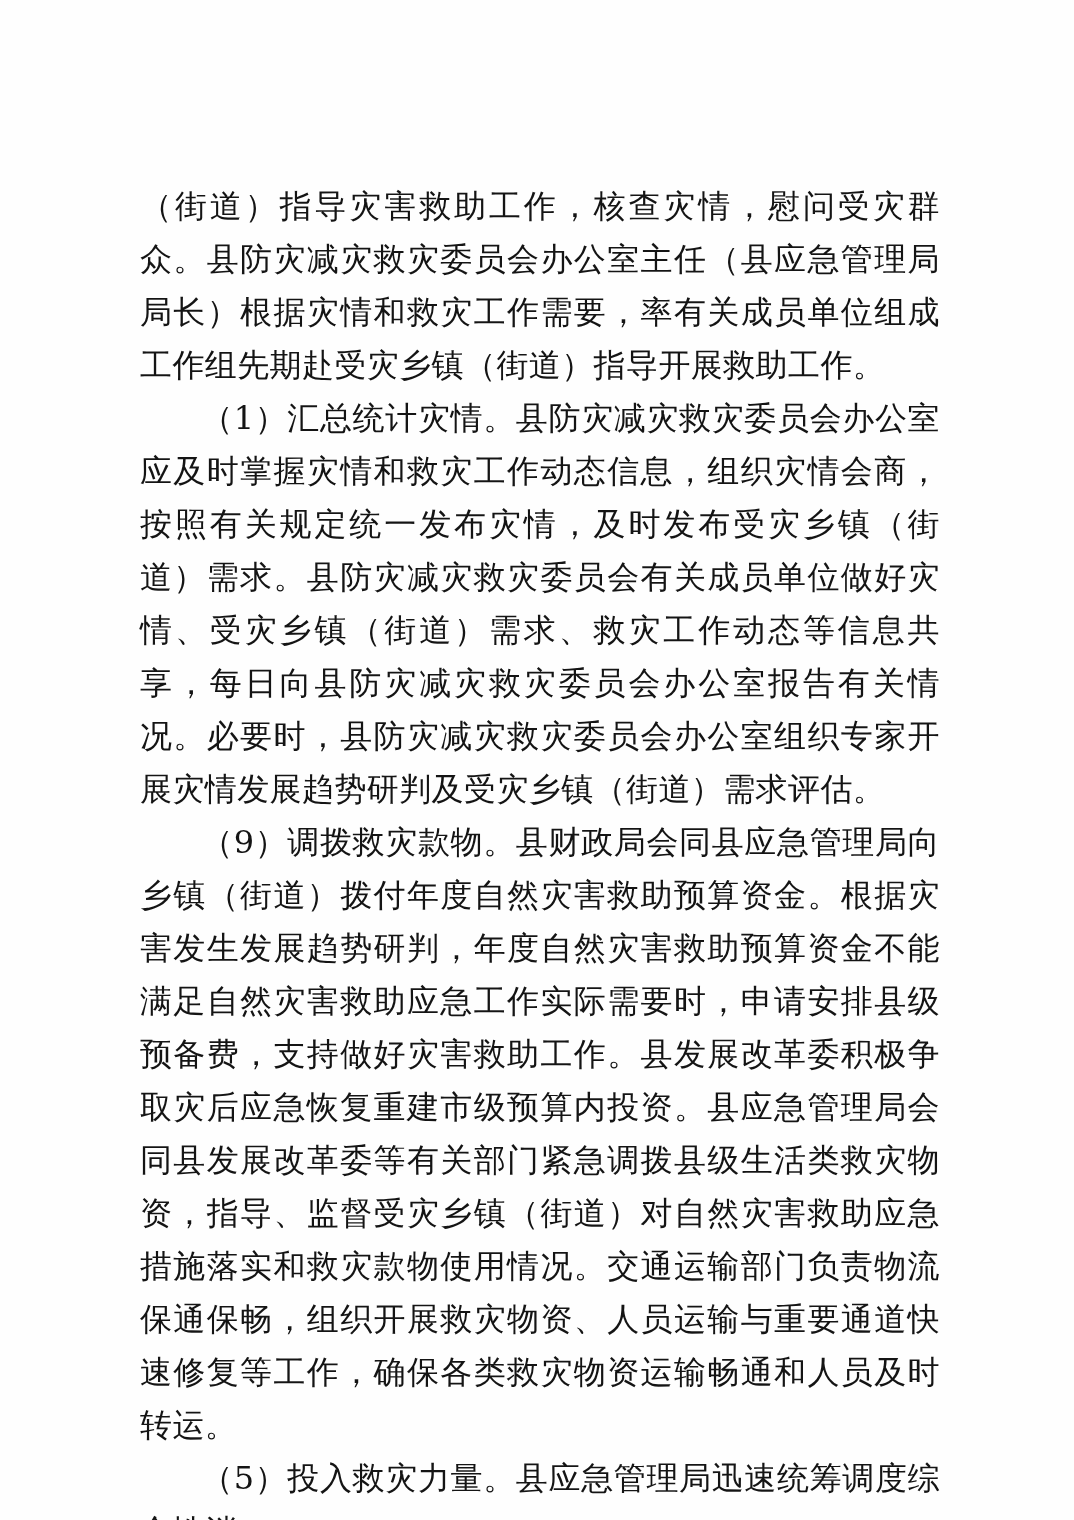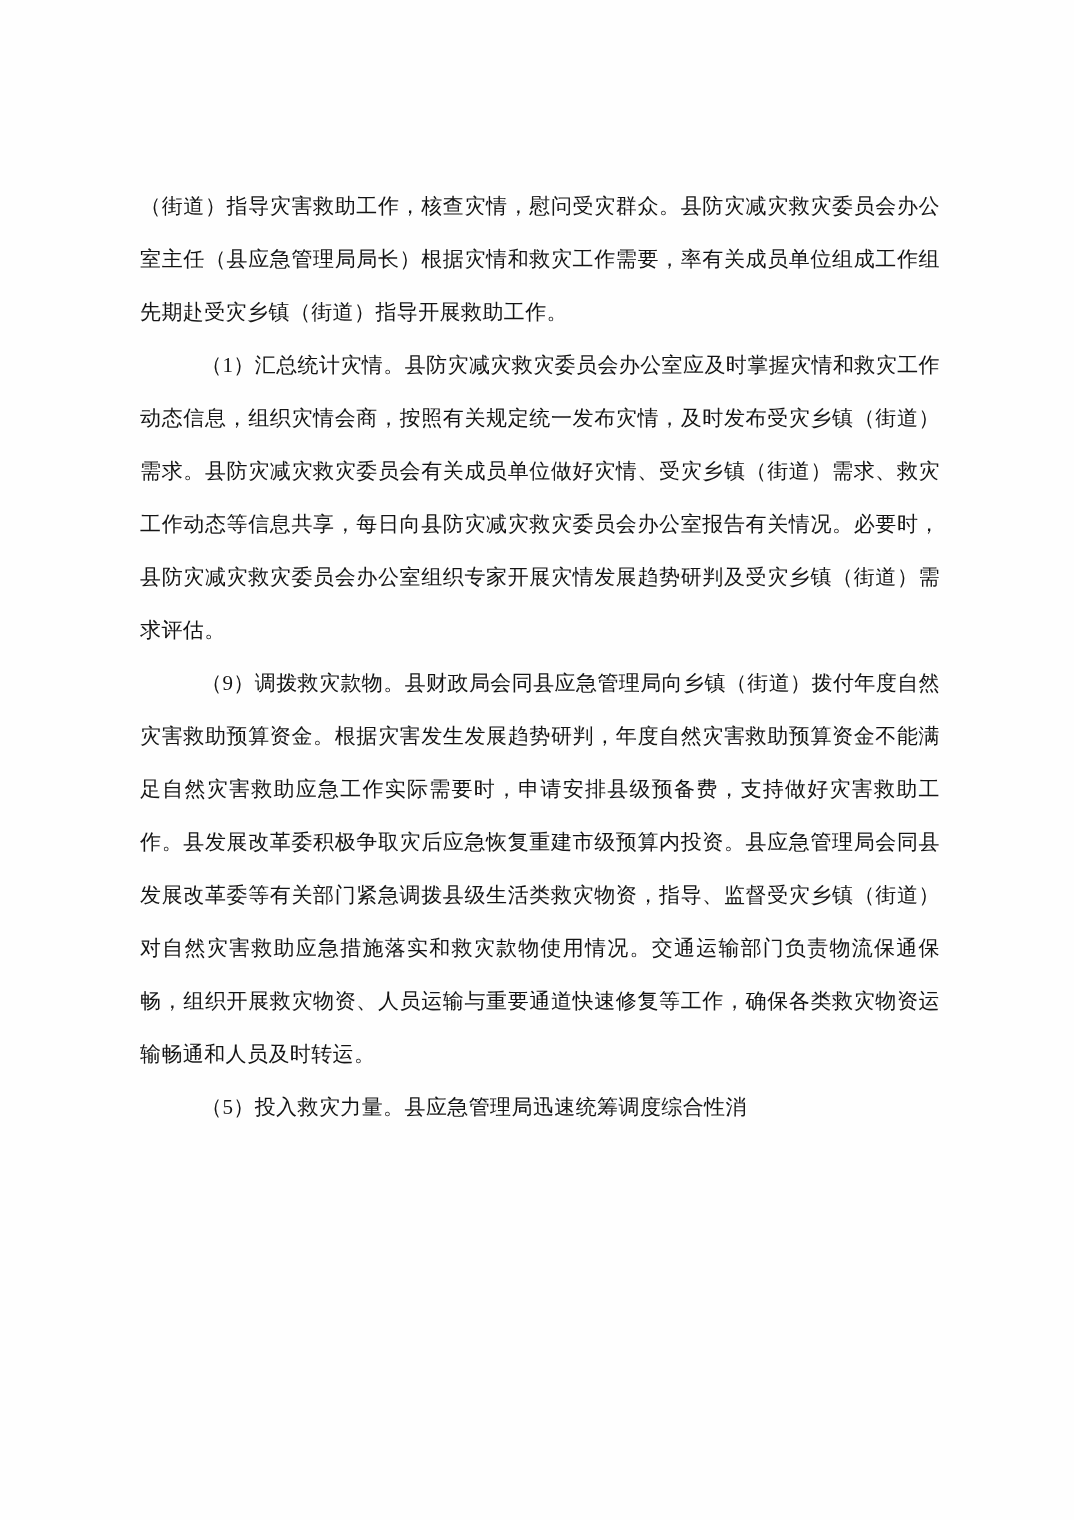--- a/index.html
+++ b/index.html
@@ -23,30 +23,29 @@
     height: 1520px;
     background: #fefefe;
   }
   .content {
     position: absolute;
     top: 180px;
     left: 140px;
     width: 800px;
   }
   .para {
-    font-size: 21px;
+    font-size: 32px;
     line-height: 53px;
     text-align: justify;
     text-justify: inter-ideograph;
     letter-spacing: 0.4px;
     margin: 0 0 0 0;
     text-indent: 0;
     color: #141414;
     font-weight: 400;
-    font-family: Liberation Serif, serif;
   }
   .para.indent {
     text-indent: 61px;
   }
   .footer {
     position: absolute;
     top: 1350px;
     left: 140px;
     width: 800px;
     text-align: left;

